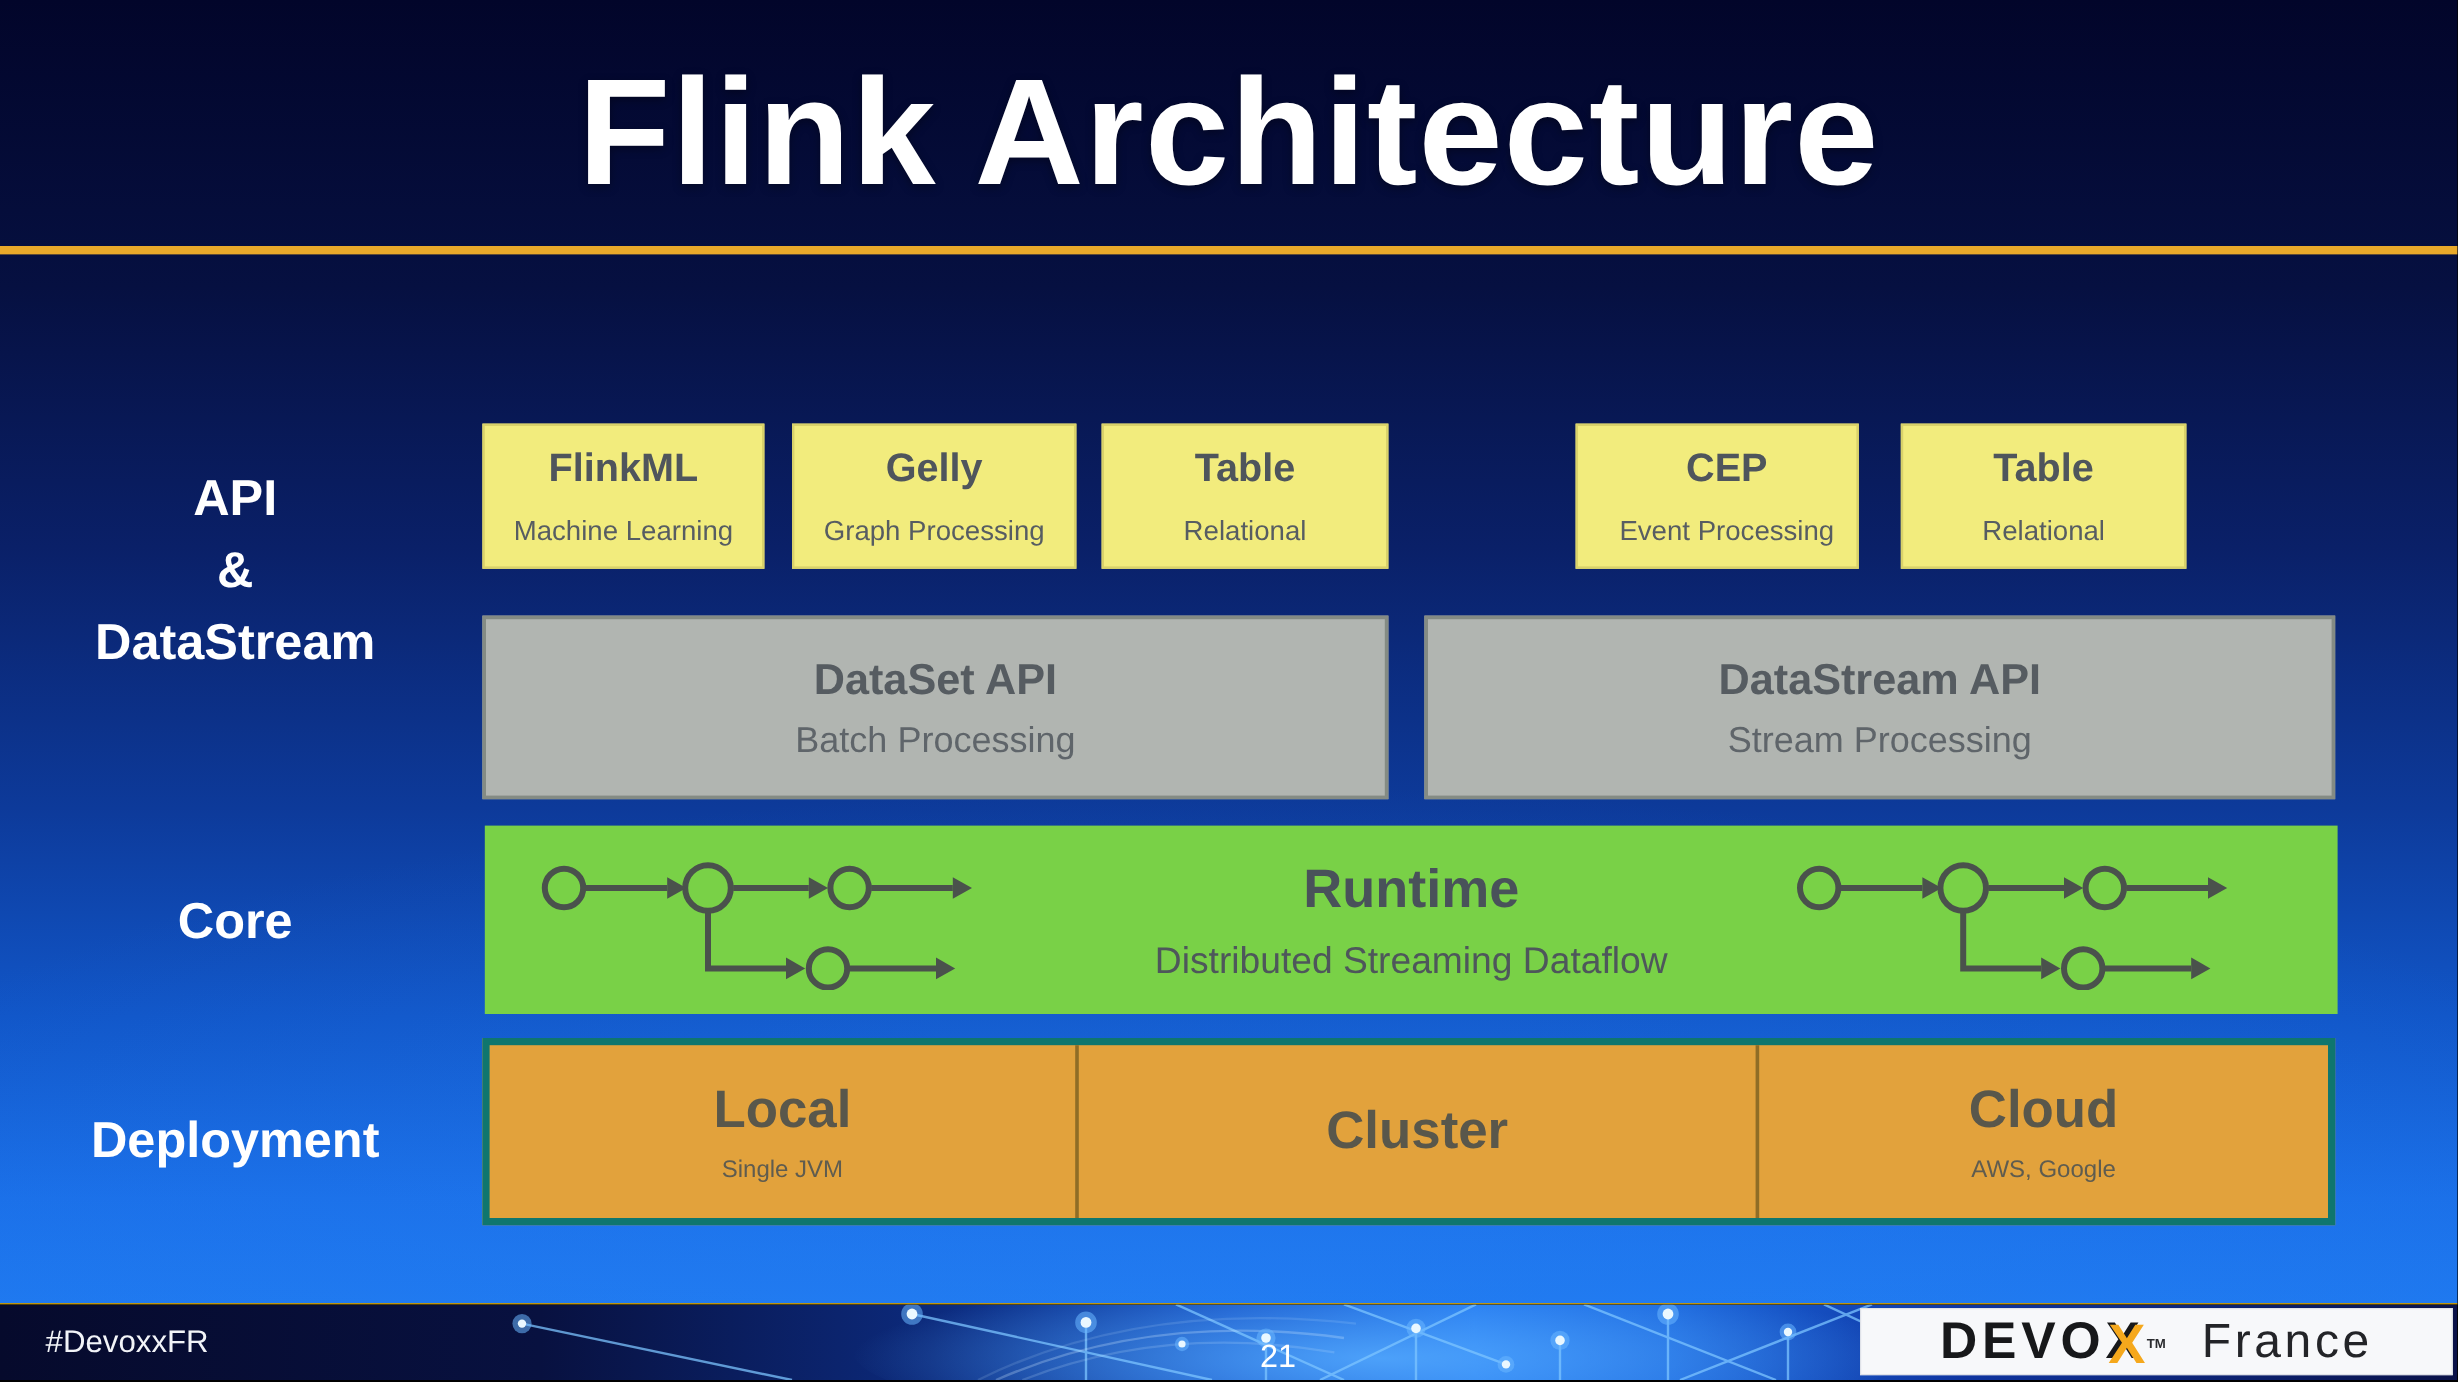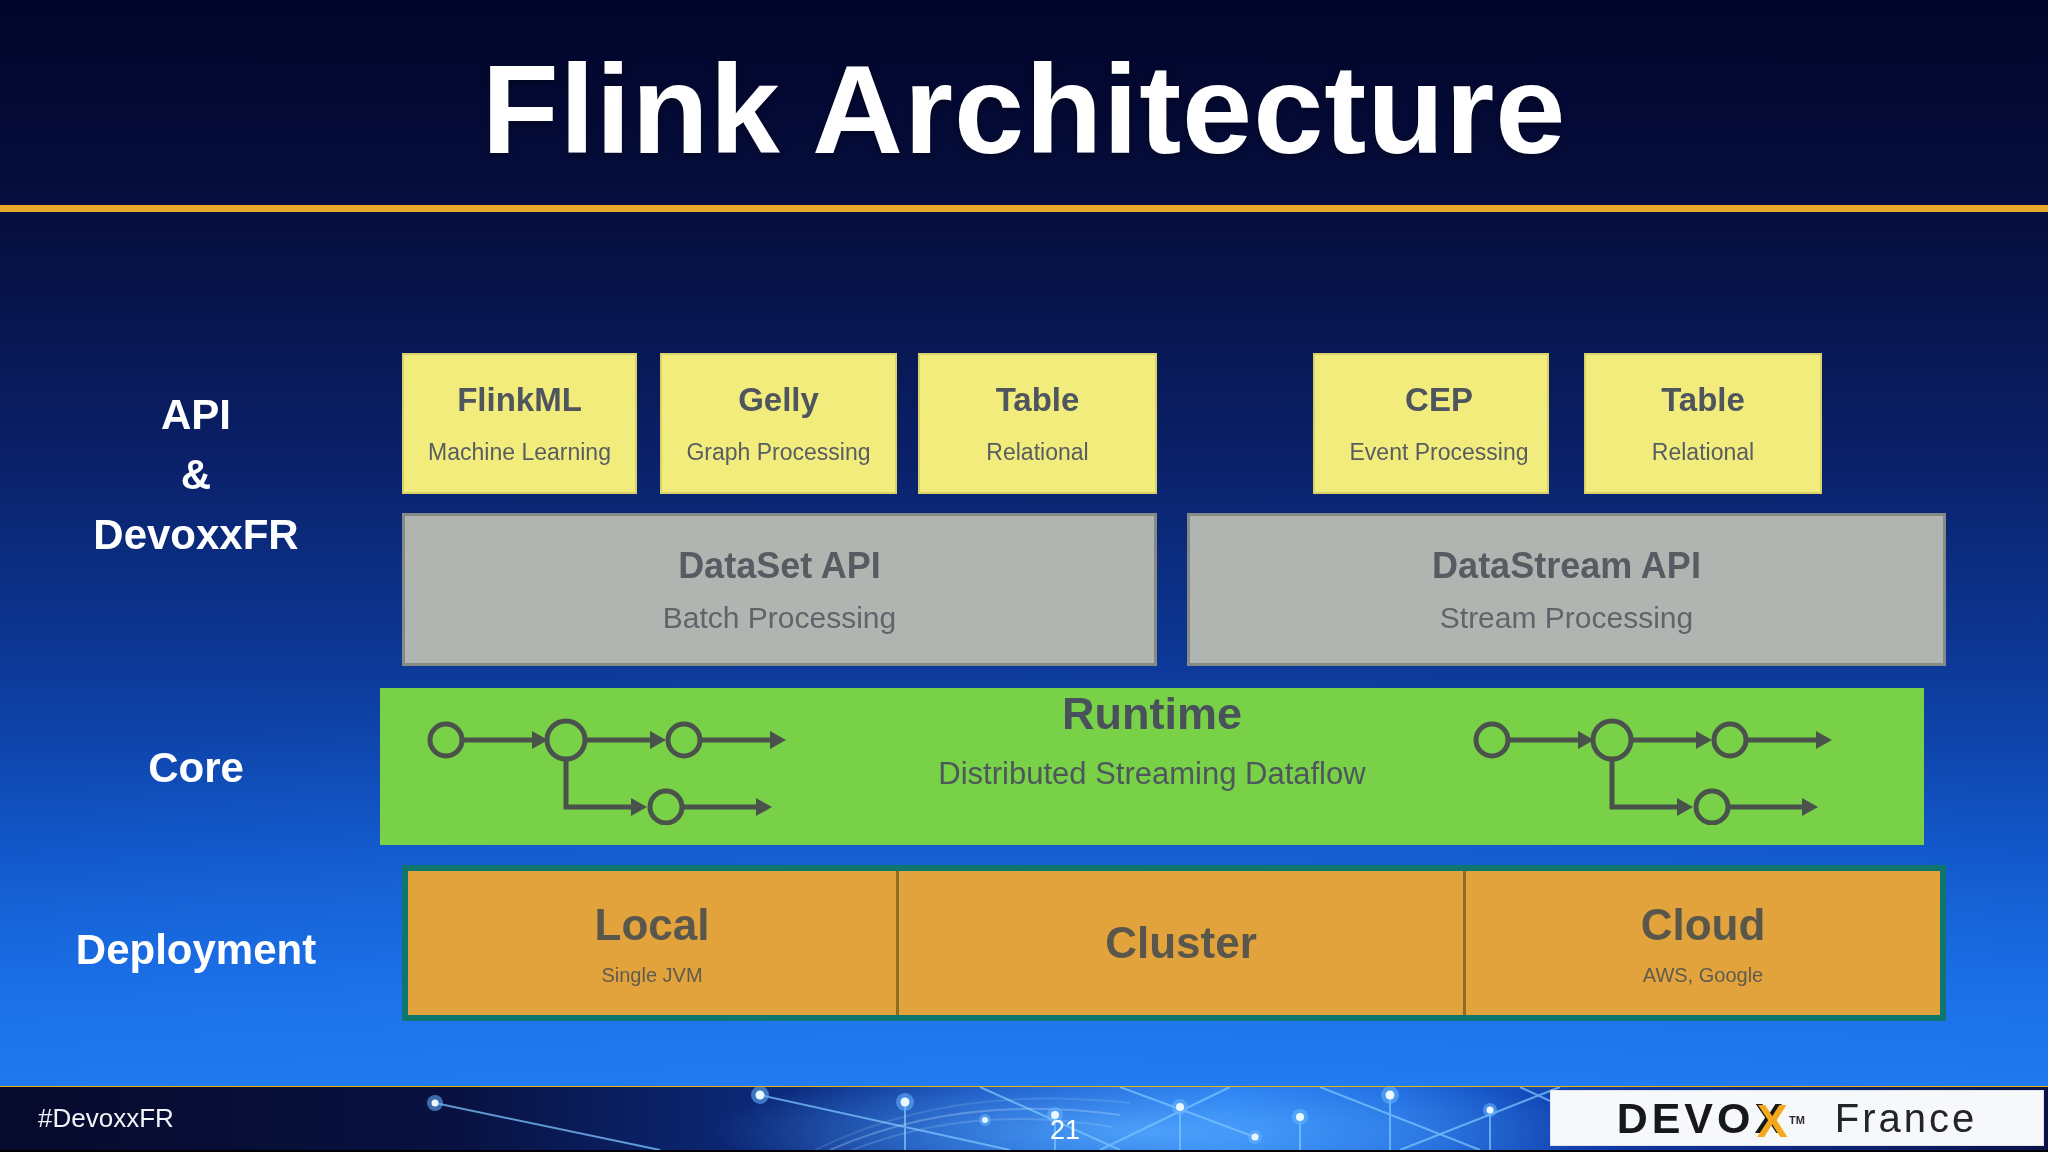--- a/index.html
+++ b/index.html
@@ -32,39 +32,39 @@
     color:#ffffff;font-weight:bold;font-size:42px;line-height:60px;
   }
   .row-label.api-lib{top:385px;}
   .row-label.core{top:738px;}
   .row-label.deploy{top:920px;}
   
   .box-title{font-weight:bold;}
   .box-sub{font-weight:normal;}
   
   .lib-box{
-    position:absolute;top:353px;height:141px;
+    position:absolute;top:353px;height:121px;
     background:#f2ec7d;border:2px solid #d9d26a;box-sizing:border-box;
     display:flex;flex-direction:column;align-items:center;justify-content:center;gap:20px;
   }
   .lib-box .box-title{font-size:33px;color:#4f555c;}
   .lib-box .box-sub{font-size:23px;color:#575d62;}
   
   .api-box{
     position:absolute;top:513px;height:153px;
     background:#b1b5b1;border:3px solid #848b84;box-sizing:border-box;
     display:flex;flex-direction:column;align-items:center;justify-content:center;gap:14px;
   }
   .api-box .box-title{font-size:36px;color:#565c61;}
   .api-box .box-sub{font-size:30px;color:#5f656a;}
   
   .runtime-box{
-    position:absolute;top:688px;left:380px;width:1544px;height:157px;
+    position:absolute;top:688px;left:404px;width:1544px;height:157px;
     background:#79d147;box-sizing:border-box;
-    display:flex;flex-direction:column;align-items:center;gap:16px;
+    display:flex;flex-direction:column;align-items:center;justify-content:center;gap:16px;
   }
   .runtime-box .box-title{font-size:45px;color:#49525a;}
   .runtime-box .box-sub{font-size:31px;color:#4e575b;}
   .doodle{position:absolute;top:22px;width:400px;height:115px;}
   .doodle.left{left:46px;}
   .doodle.right{right:52px;}
   
   .deploy-row{
     position:absolute;top:865px;left:402px;width:1544px;height:156px;
     background:#e2a23c;border:6px solid #0f766e;box-sizing:border-box;
@@ -107,21 +107,21 @@
 
 <div class="slide">
   <div class="bg"></div>
 
   <div class="title">Flink Architecture</div>
   <div class="gold-line"></div>
 
   <div class="row-label api-lib">
     <div>API</div>
     <div>&amp;</div>
-    <div>DevoxxFR</div>
+    <div>DataStream</div>
   </div>
   <div class="row-label core">Core</div>
   <div class="row-label deploy">Deployment</div>
 
   <div class="lib-box" style="left:402px;width:235px;">
     <div class="box-title">FlinkML</div>
     <div class="box-sub">Machine Learning</div>
   </div>
   <div class="lib-box" style="left:660px;width:237px;">
     <div class="box-title">Gelly</div>

